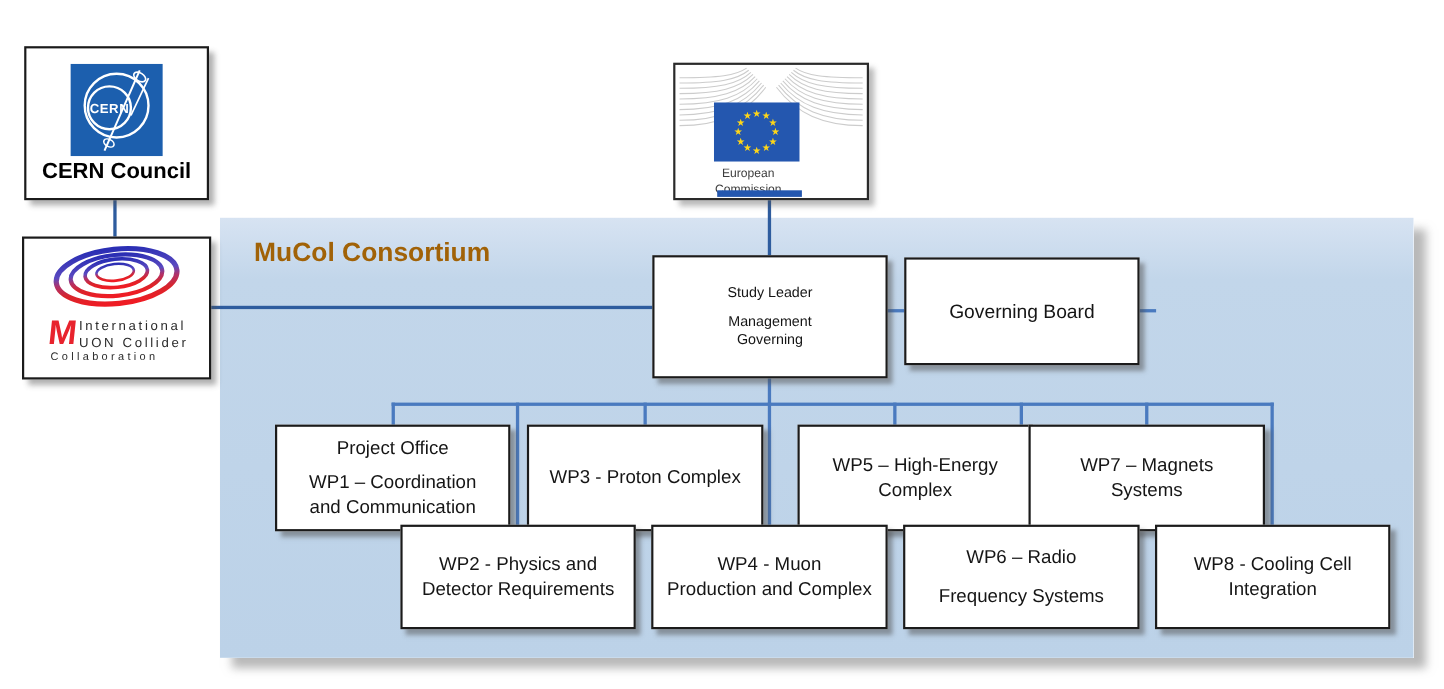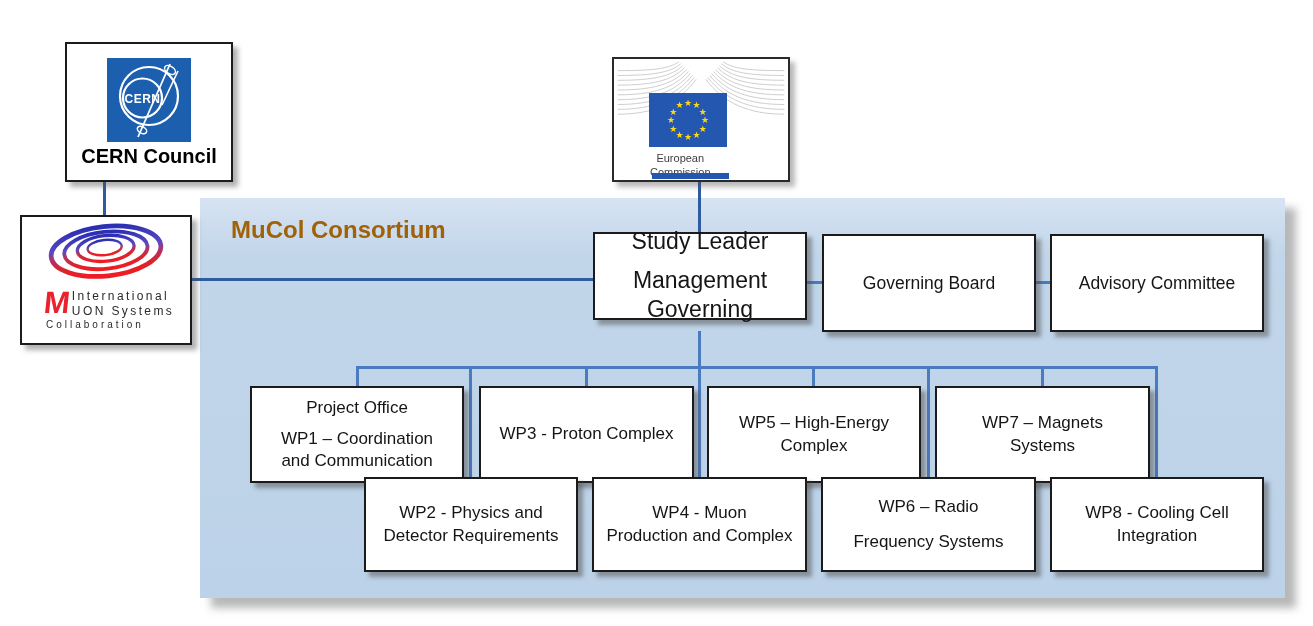--- a/index.html
+++ b/index.html
@@ -21,21 +21,21 @@
   
   #panel{position:absolute;left:200px;top:198px;width:1085px;height:400px;
          background:linear-gradient(#d7e3f2,#c2d6ea 14%,#bcd2e8);
          box-shadow:11px 10px 8px rgba(125,125,125,.55);z-index:1;}
   #panel-title{position:absolute;left:231px;top:216px;font-size:24px;font-weight:bold;
                color:#a16207;z-index:2;}
 
   
   #cern-box{position:absolute;left:22px;top:42px;width:168px;height:140px;background:#fff;
             border:2px solid #1b1b1b;box-shadow:5px 5px 5px rgba(80,80,80,.45);z-index:4;
-            display:flex;flex-direction:column;align-items:center;box-sizing:border-box;margin-left:43px;}
+            display:flex;flex-direction:column;align-items:center;box-sizing:border-box;}
   #cern-logo{margin-top:14px;width:84px;height:84px;}
   #cern-label{margin-top:3px;font-size:20px;font-weight:bold;color:#000000;}
 
   
   #imcc-box{position:absolute;left:20px;top:215px;width:172px;height:130px;background:#fff;
             border:2px solid #1b1b1b;box-shadow:5px 5px 5px rgba(80,80,80,.45);z-index:4;
             box-sizing:border-box;overflow:hidden;}
   #imcc-swirl{position:absolute;left:10px;top:0px;width:148px;height:76px;}
   #imcc-text{position:absolute;left:22px;top:72px;width:140px;color:#2b2b2b;}
   #imcc-row{display:flex;align-items:flex-start;}
@@ -92,21 +92,21 @@
         <ellipse cx="75" cy="35" rx="44" ry="19.5" stroke="url(#swirlgrad)" stroke-width="4" fill="none"></ellipse>
         <ellipse cx="75" cy="33" rx="30" ry="13.5" stroke="url(#swirlgrad)" stroke-width="3.5" fill="none"></ellipse>
         <ellipse cx="74" cy="32" rx="18" ry="8" stroke="url(#swirlgrad)" stroke-width="2.5" fill="none"></ellipse>
       </g>
     </svg>
     <div id="imcc-text">
       <div id="imcc-row">
         <span id="imcc-m">M</span>
         <span>
           <span class="imcc-line lbl">International</span>
-          <span class="imcc-line lbl">UON Systems</span>
+          <span class="imcc-line lbl">UON Collider</span>
         </span>
       </div>
       <div id="imcc-line3">Collaboration</div>
     </div>
   </div>
 
   <div id="ec-box">
     <svg id="ec-lines" viewBox="0 0 178 125">
       <g stroke="#cccccc" stroke-width="1" fill="none">
         <path d="M3,12 C40,12 56,10 66,3"></path>
@@ -169,41 +169,38 @@
   <div class="conn" style="left:356px;top:366px;width:802px;height:3px;"></div>
   <div class="conn" style="left:356px;top:366px;width:3px;height:21px;"></div>
   <div class="conn" style="left:585px;top:366px;width:3px;height:21px;"></div>
   <div class="conn" style="left:812px;top:366px;width:3px;height:21px;"></div>
   <div class="conn" style="left:1041px;top:366px;width:3px;height:21px;"></div>
   <div class="conn" style="left:469px;top:366px;width:3px;height:112px;"></div>
   <div class="conn" style="left:698px;top:366px;width:3px;height:112px;"></div>
   <div class="conn" style="left:927px;top:366px;width:3px;height:112px;"></div>
   <div class="conn" style="left:1155px;top:366px;width:3px;height:112px;"></div>
 
-  <div class="obox" style="left:593px;top:232px;width:214px;height:88px;font-size:23px;text-align:right;">
+  <div class="obox" style="left:593px;top:232px;width:214px;height:112px;font-size:13px;text-align:right;">
     <div class="l para-gap">Study Leader</div>
     <div class="l">Management</div>
     <div class="l">Governing</div>
   </div>
   <div class="obox" style="left:822px;top:234px;width:214px;height:98px;font-size:17.5px;">
     <div class="l">Governing Board</div>
-  </div>
-  <div class="obox" style="left:1050px;top:234px;width:214px;height:98px;font-size:17.5px;">
-    <div class="l">Advisory Committee</div>
   </div>
 
   <div class="obox" style="left:250px;top:386px;width:214px;height:97px;align-items:center;">
     <div class="l para-gap">Project Office</div>
     <div class="l">WP1 – Coordination</div>
     <div class="l">and Communication</div>
   </div>
   <div class="obox" style="left:479px;top:386px;width:215px;height:97px;">
     <div class="l">WP3 - Proton Complex</div>
   </div>
-  <div class="obox" style="left:707px;top:386px;width:214px;height:97px;">
+  <div class="obox" style="left:725px;top:386px;width:214px;height:97px;">
     <div class="l">WP5 – High-Energy</div>
     <div class="l">Complex</div>
   </div>
   <div class="obox" style="left:935px;top:386px;width:215px;height:97px;">
     <div class="l">WP7 – Magnets</div>
     <div class="l">Systems</div>
   </div>
 
   <div class="obox" style="left:364px;top:477px;width:214px;height:95px;z-index:6;">
     <div class="l">WP2 - Physics and</div>

